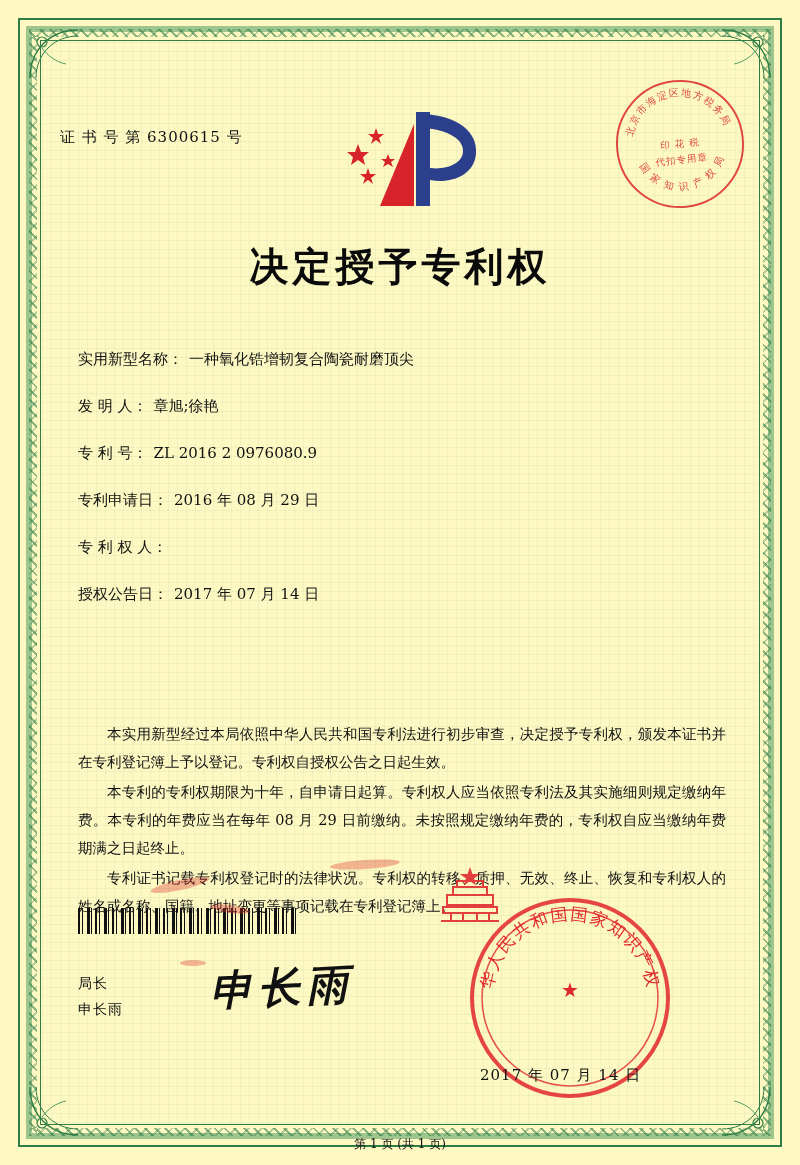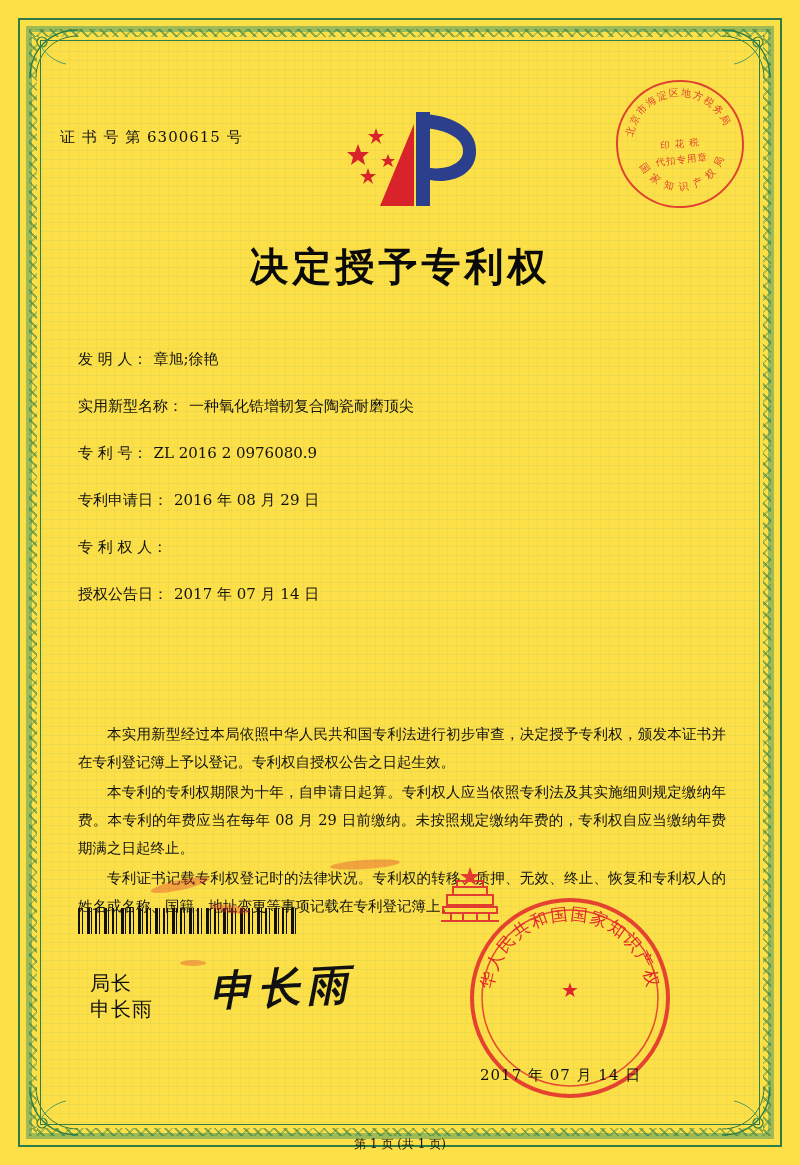--- a/index.html
+++ b/index.html
@@ -8,21 +8,21 @@
     background: #ffffff;
   }
   body {
     font-family: "DejaVu Sans", "Liberation Sans", sans-serif;
   }
   .page {
     position: relative;
     width: 800px;
     height: 1165px;
     overflow: hidden;
-    background: #fde047;
+    background: #fef9c3;
   }
 
   
   .border-outer {
     position: absolute;
     left: 18px; top: 18px;
     width: 764px; height: 1129px;
     border: 2px solid #2e7d46;
     box-sizing: border-box;
   }
@@ -194,23 +194,23 @@
     background-image: repeating-linear-gradient(90deg,
       #111 0 2px, transparent 2px 4px,
       #111 4px 5px, transparent 5px 9px,
       #111 9px 12px, transparent 12px 13px,
       #111 13px 14px, transparent 14px 17px);
   }
 
   
   .sig-block {
     position: absolute;
-    left: 30px; top: 910px;
-    font-family: "DejaVu Serif", "Liberation Serif", serif;
-    font-size: 20px;
+    left: 18px; top: 910px;
+    font-family: "DejaVu Serif", "Liberation Serif", serif;
+    font-size: 14px;
     line-height: 26px;
     color: #111;
     letter-spacing: 1px;
   }
   .handwriting {
     position: absolute;
     left: 150px; top: 900px;
     font-family: "DejaVu Serif", "Liberation Serif", serif;
     font-size: 42px;
     font-style: italic;
@@ -355,26 +355,26 @@
         </text>
       </svg>
       <div class="st-line st-l2">印 花 税</div>
       <div class="st-line st-l3">代扣专用章</div>
     </div>
 
     <div class="doc-title">决定授予专利权</div>
 
     <div class="fields">
       <div class="field">
+        <span class="lbl">实用新型名称：</span>
+        <span class="val">一种氧化锆增韧复合陶瓷耐磨顶尖</span>
+      </div>
+      <div class="field">
         <span class="lbl">发  明  人：</span>
         <span class="val">章旭;徐艳</span>
-      </div>
-      <div class="field">
-        <span class="lbl">实用新型名称：</span>
-        <span class="val">一种氧化锆增韧复合陶瓷耐磨顶尖</span>
       </div>
       <div class="field">
         <span class="lbl">专    利    号：</span>
         <span class="val">ZL 2016 2 0976080.9</span>
       </div>
       <div class="field">
         <span class="lbl">专利申请日：</span>
         <span class="val">2016 年 08 月 29 日</span>
       </div>
       <div class="field">

